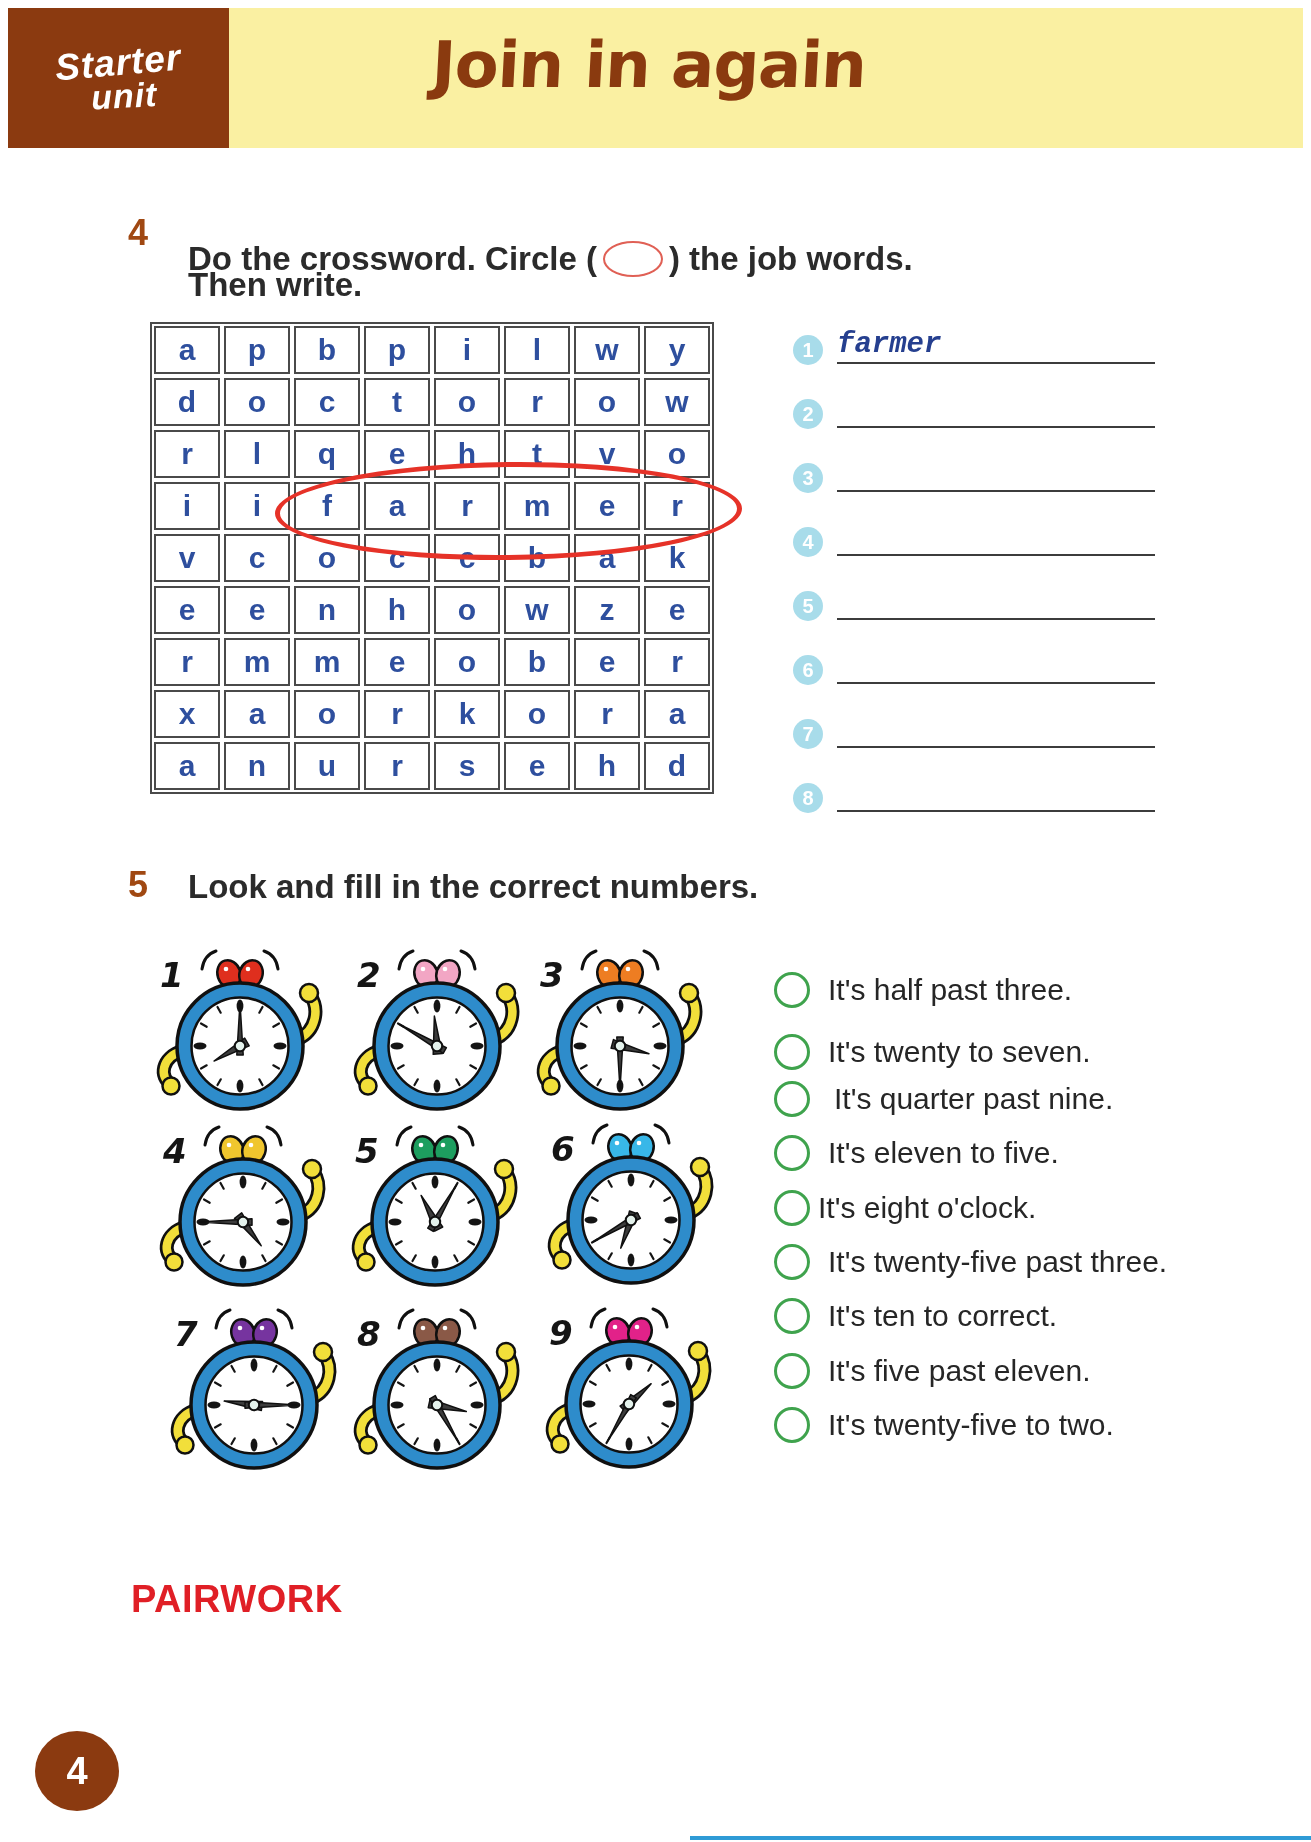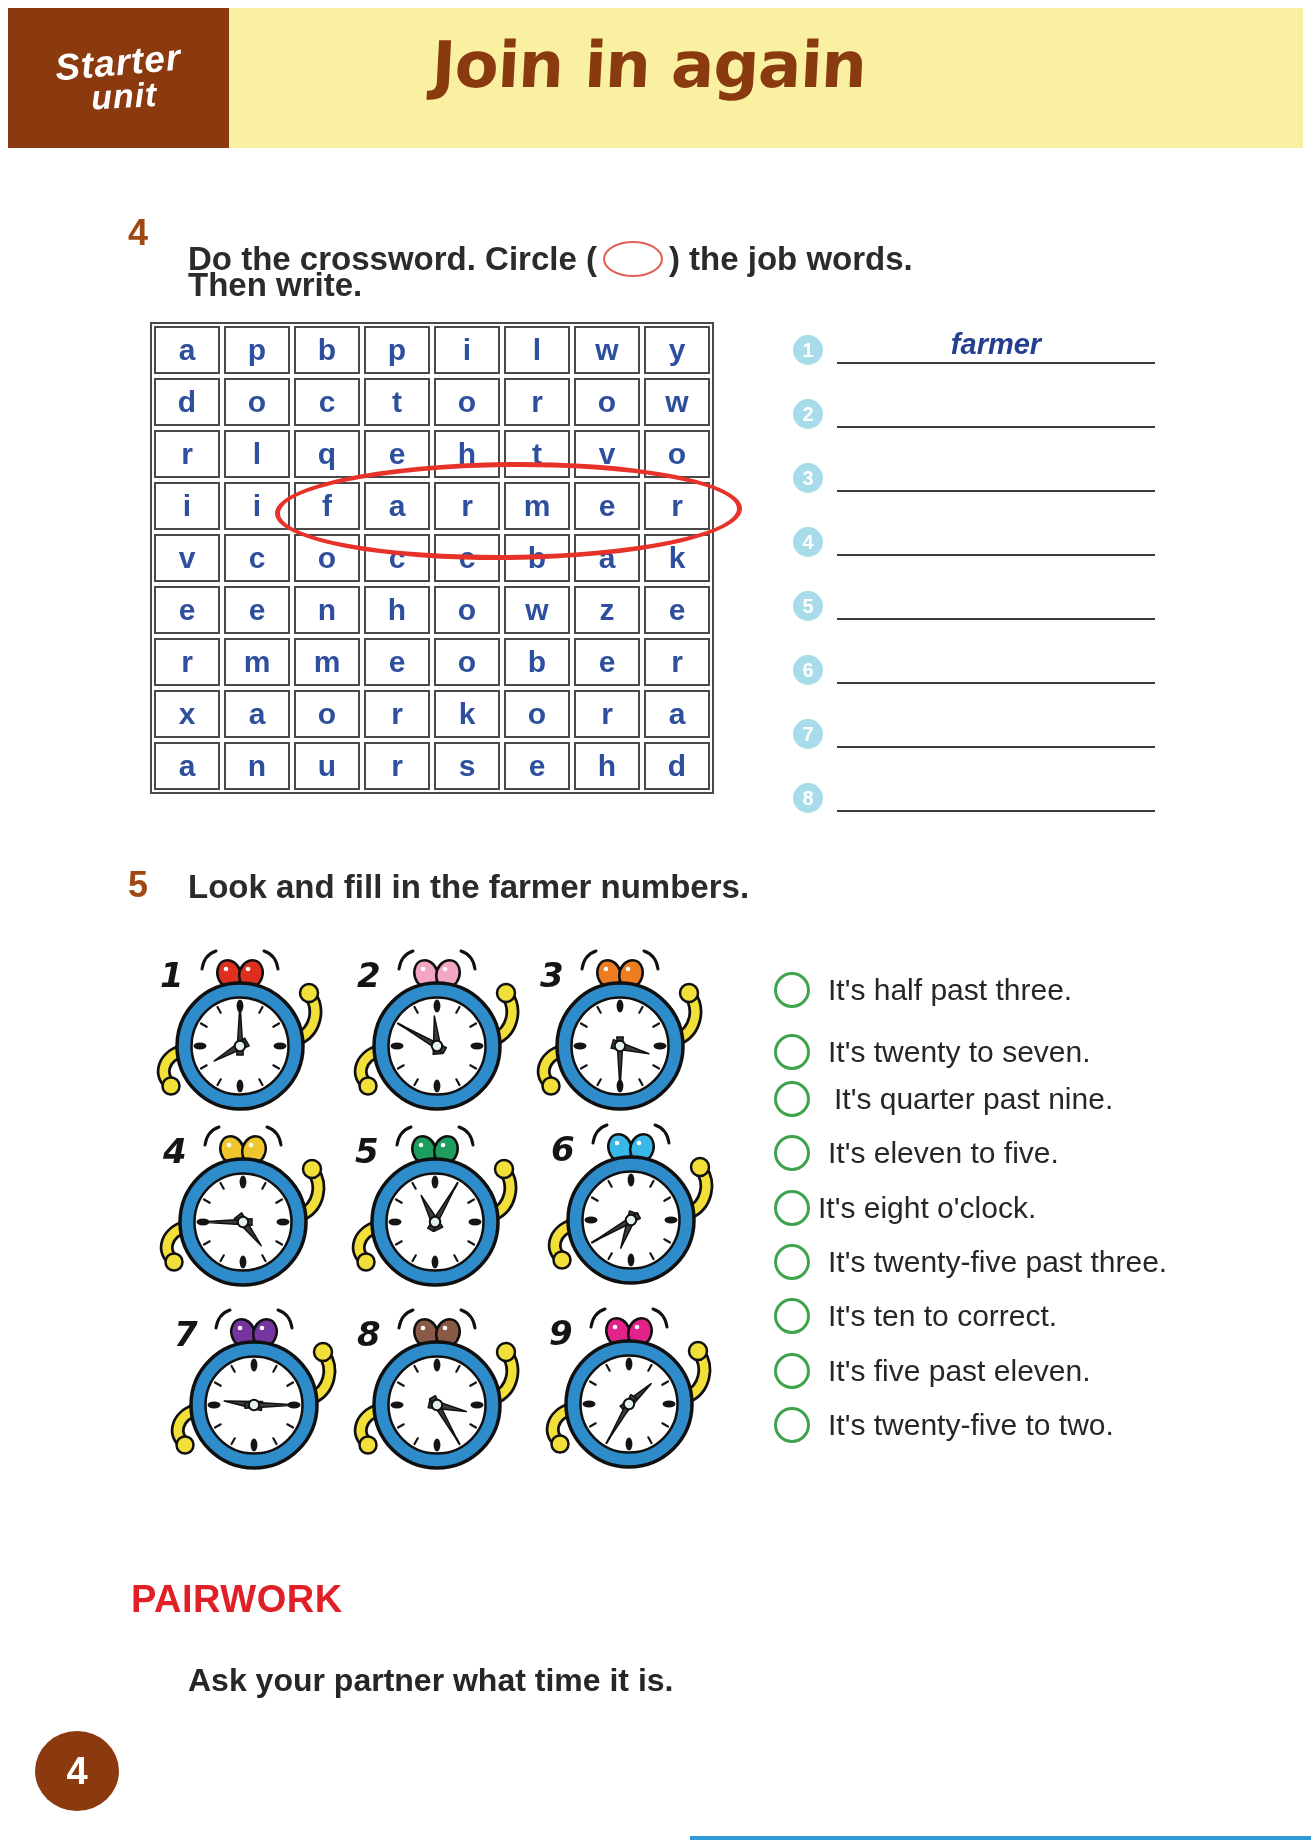--- a/index.html
+++ b/index.html
@@ -31,22 +31,22 @@
                 border:5px solid #e63228;border-radius:50%;transform:rotate(-0.6deg);
                 pointer-events:none;}
   
   .answers{position:absolute;left:793px;top:335px;width:330px;}
   .answer-row{position:absolute;left:0;width:362px;height:34px;}
   .num-badge{position:absolute;left:0;top:0;width:30px;height:30px;border-radius:50%;
              background:#a8dcea;color:#fff;font-weight:bold;font-size:20px;
              display:flex;align-items:center;justify-content:center;}
   .answer-line{position:absolute;left:44px;top:0;width:318px;height:27px;
                border-bottom:2.5px solid #3c3c3c;}
-  .answer-value{position:absolute;bottom:1px;left:0;width:100%;text-align:center;
-                color:#253f8f;font-family:Liberation Sans, sans-serif;font-style:italic;
+  .answer-value{position:absolute;bottom:1px;left:0;width:100%;
+                color:#253f8f;font-family:Liberation Mono, monospace;font-style:italic;
                 font-size:29px;font-weight:bold;}
   
   .clock{position:absolute;width:180px;height:186px;}
   
   .sentences{position:absolute;left:774px;top:972px;width:480px;height:500px;}
   .sentence-row{position:absolute;left:0;display:flex;align-items:center;gap:18px;height:36px;}
   .fill-circle{width:36px;height:36px;border:3px solid #3fa34d;border-radius:50%;
                background:#fff;flex:0 0 auto;box-sizing:border-box;}
   .sentence-text{color:#262626;font-size:30px;white-space:nowrap;}
   
@@ -200,21 +200,21 @@
       </div>
       <div class="answer-row" style="top: 448px;">
         <div class="num-badge">8</div>
         <div class="answer-line">
           <span class="answer-value"></span>
         </div>
       </div>
     </div>
 
   <div class="ex-num" style="left:128px;top:864px;">5</div>
-  <div class="ex-instr" style="left:188px;top:868px;">Look and fill in the farmer numbers.</div>
+  <div class="ex-instr" style="left:188px;top:868px;">Look and fill in the correct numbers.</div>
 
   <div id="clocks-area">
       <div class="clock" style="left: 150px; top: 947px;"><svg viewBox="0 0 180 186" width="180" height="186">
     <path d="M32,104 C12,110 8,130 22,138" stroke="#101010" stroke-width="14" fill="none" stroke-linecap="round"></path>
     <path d="M32,104 C12,110 8,130 22,138" stroke="#f2df3a" stroke-width="8.5" fill="none" stroke-linecap="round"></path>
     <circle cx="21" cy="139" r="8.5" fill="#f2df3a" stroke="#101010" stroke-width="2.5"></circle>
     <path d="M148,92 C166,84 170,62 160,48" stroke="#101010" stroke-width="14" fill="none" stroke-linecap="round"></path>
     <path d="M148,92 C166,84 170,62 160,48" stroke="#f2df3a" stroke-width="8.5" fill="none" stroke-linecap="round"></path>
     <circle cx="159" cy="46" r="9" fill="#f2df3a" stroke="#101010" stroke-width="2.5"></circle>
     <path d="M52,22 q2,-14 14,-18" stroke="#101010" stroke-width="3" fill="none" stroke-linecap="round"></path>
@@ -569,17 +569,16 @@
         <div class="fill-circle"></div>
         <div class="sentence-text">It's five past eleven.</div>
       </div>
       <div class="sentence-row" style="top: 435px;">
         <div class="fill-circle"></div>
         <div class="sentence-text">It's twenty-five to two.</div>
       </div>
     </div>
 
   <div class="pairwork-title">PAIRWORK</div>
-  <div class="pairwork-instr">Ask your partner what time it is.</div>
 
   <div class="page-badge">4</div>
   <div class="edge-line"></div>
 </div>
 
 </body></html>

